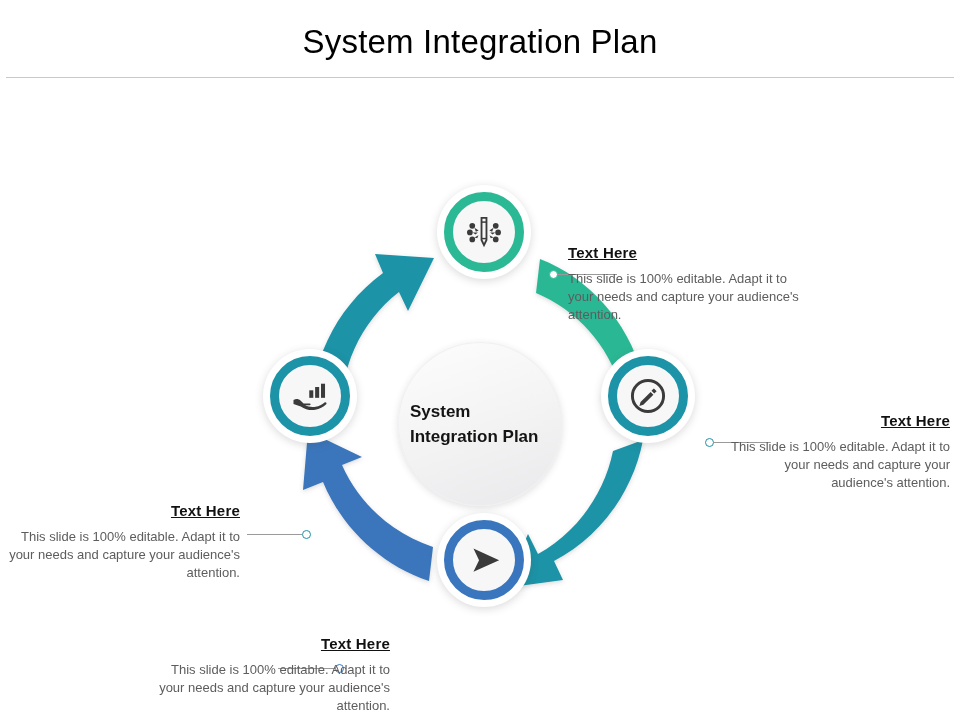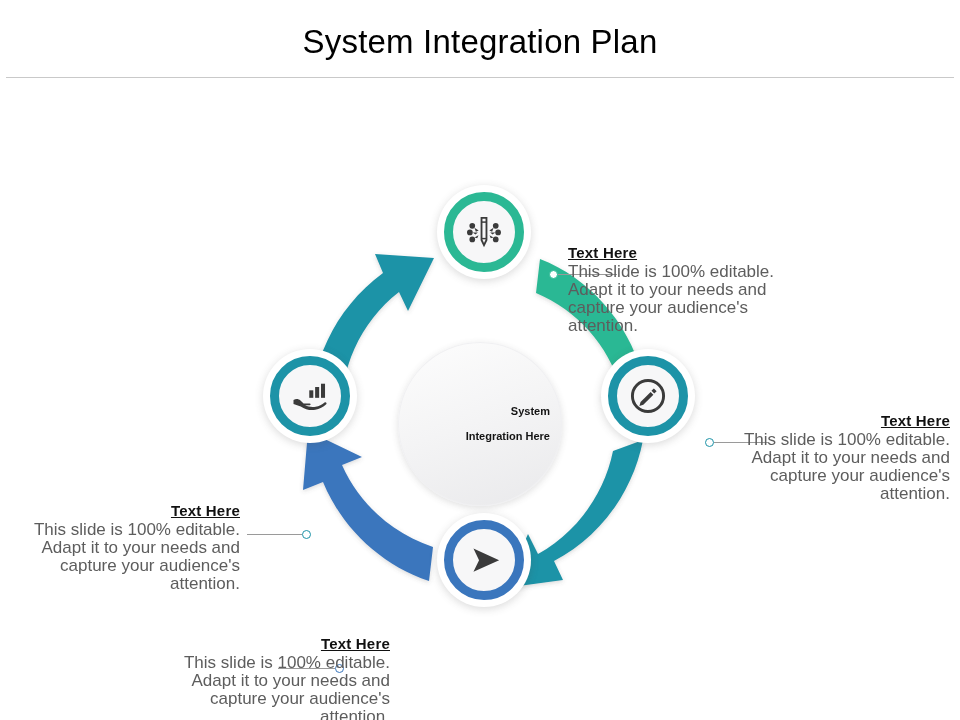--- a/index.html
+++ b/index.html
@@ -69,22 +69,22 @@
     width: 164px;
     height: 164px;
     border-radius: 50%;
     background: linear-gradient(160deg, #fdfdfd 0%, #f4f4f5 48%, #e9e9eb 100%);
     box-shadow: 0 2px 7px rgba(60,60,60,0.16), inset 0 0 0 1px #f0f0f2;
     display: flex;
     align-items: center;
     justify-content: center;
   }
   #center-hub-label {
-    text-align: right;
-    font-size: 11px;
+    text-align: left;
+    font-size: 17px;
     font-weight: bold;
     color: #141414;
     line-height: 25px;
     width: 140px;
   }
 
   
   .node {
     position: absolute;
     width: 94px;
@@ -126,23 +126,24 @@
   .tb-heading {
     font-size: 15px;
     font-weight: bold;
     color: #111111;
     line-height: 20px;
     letter-spacing: 0.2px;
     white-space: nowrap;
     text-decoration: underline;
   }
   .tb-body {
-    font-size: 17px;
+    font-size: 13px;
     color: #5d5d5d;
     line-height: 18px;
+    margin-top: 7px;
   }
   .align-left  { text-align: left; }
   .align-right { text-align: right; }
 
   #text-top    { left: 568px; top: 165px; width: 232px; }
   #text-right  { left: 724px; top: 333px; width: 226px; }
   #text-bottom { left: 158px; top: 556px; width: 232px; }
   #text-left   { left: 8px;   top: 423px; width: 232px; }
 
   
@@ -231,21 +232,21 @@
                L 362 379
                L 342 387
                C 359 425, 391 455, 433 469
                Z" fill="#3a76bd"></path>
     </g>
   </svg>
 
   <div id="center-hub">
     <div id="center-hub-label">
       <span>System</span><br>
-      <span>Integration Here</span>
+      <span>Integration Plan</span>
     </div>
   </div>
 
   <div class="node" id="node-top">
     <div class="node-ring" style="border-color:#2bb894;">
       <svg class="node-icon" viewBox="0 0 48 48">
         <g fill="#3b3b3b">
 
           <path d="M21.3 8.6h5.4v24.1l-2.7 5.6-2.7-5.6z" fill="none" stroke="#3b3b3b" stroke-width="2"></path>
           <path d="M21.3 13.2h5.4" stroke="#3b3b3b" stroke-width="1.6" fill="none"></path>

